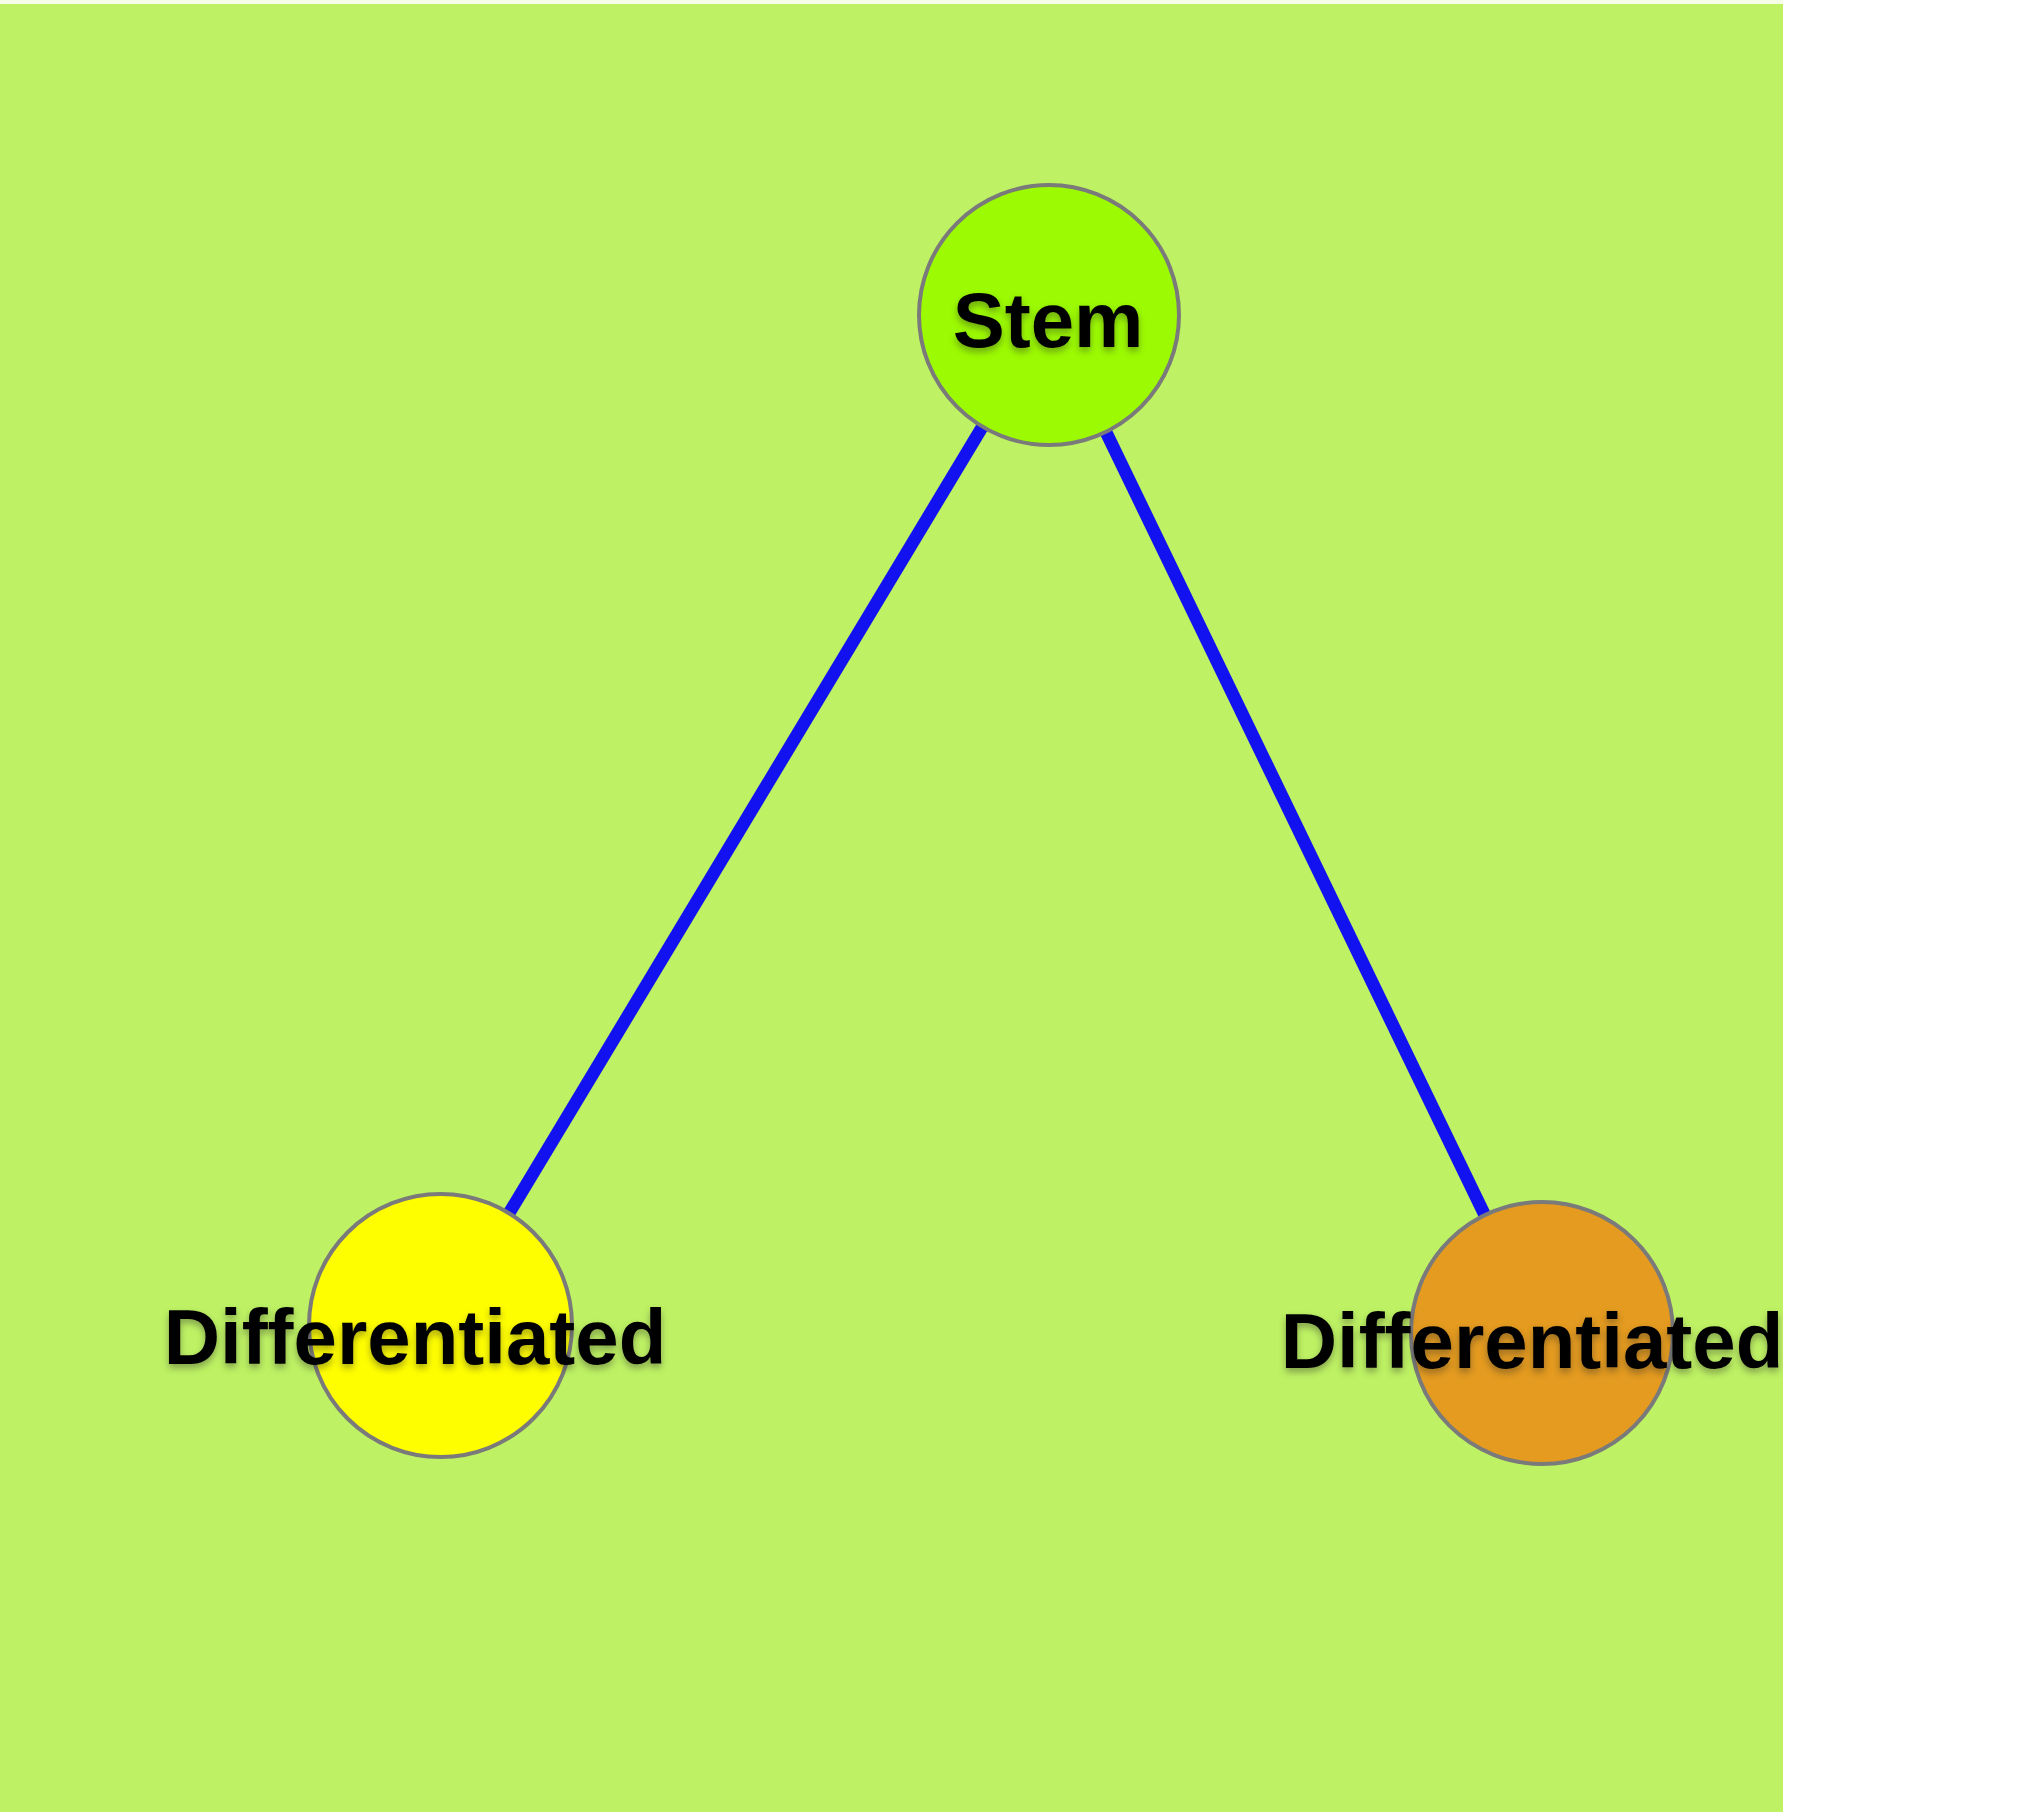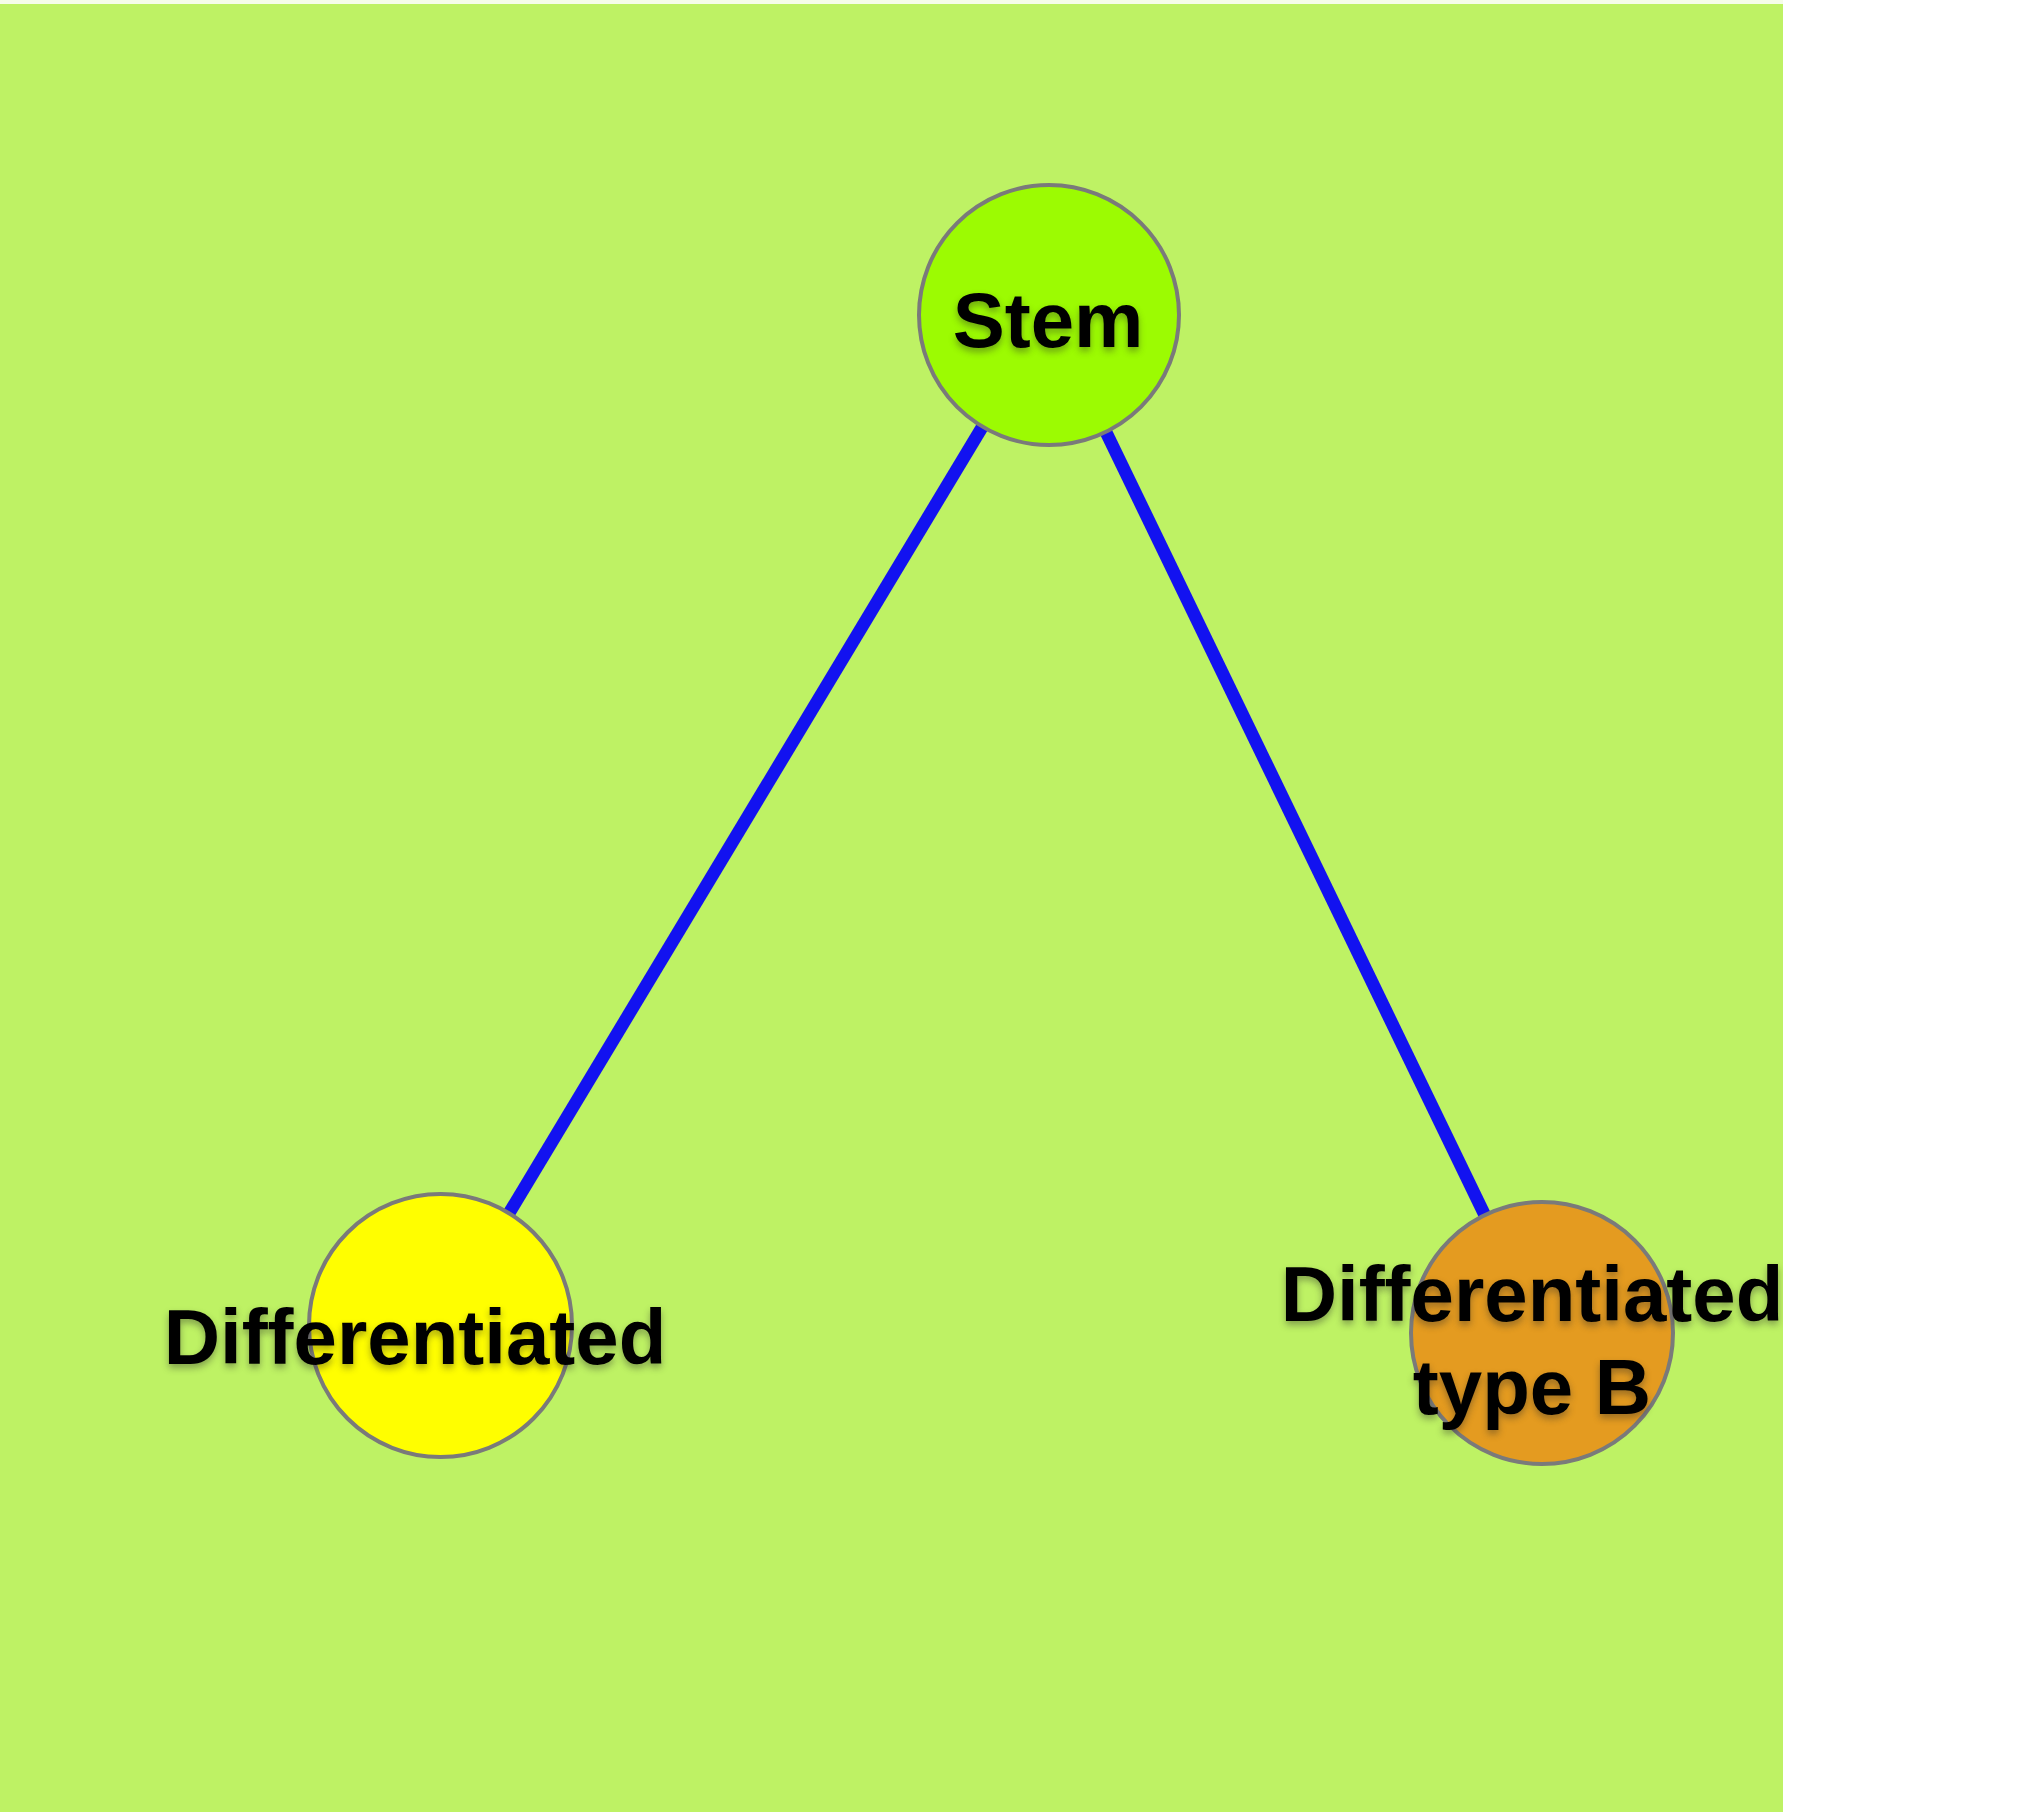--- a/index.html
+++ b/index.html
@@ -61,16 +61,15 @@
     <div class="node-label" style="left: 1048px; top: 320px; color: rgb(0, 0, 0);">
       <div>Stem</div>
     </div>
     <div class="node-circle" style="left: 307px; top: 1192px; width: 259px; height: 259px; background: rgb(255, 254, 0); border: 4.2px solid rgb(122, 122, 122);"></div>
     <div class="node-label" style="left: 415px; top: 1337px; color: rgb(0, 0, 0);">
       <div>Differentiated</div>
     </div>
     <div class="node-circle" style="left: 1409px; top: 1200px; width: 258px; height: 258px; background: rgb(228, 155, 32); border: 4.2px solid rgb(122, 122, 122);"></div>
     <div class="node-label" style="left: 1532px; top: 1341px; color: rgb(0, 0, 0);">
       <div>Differentiated</div>
-      <div>type B</div>
     </div>
   </div>
 
 
 </body></html>

